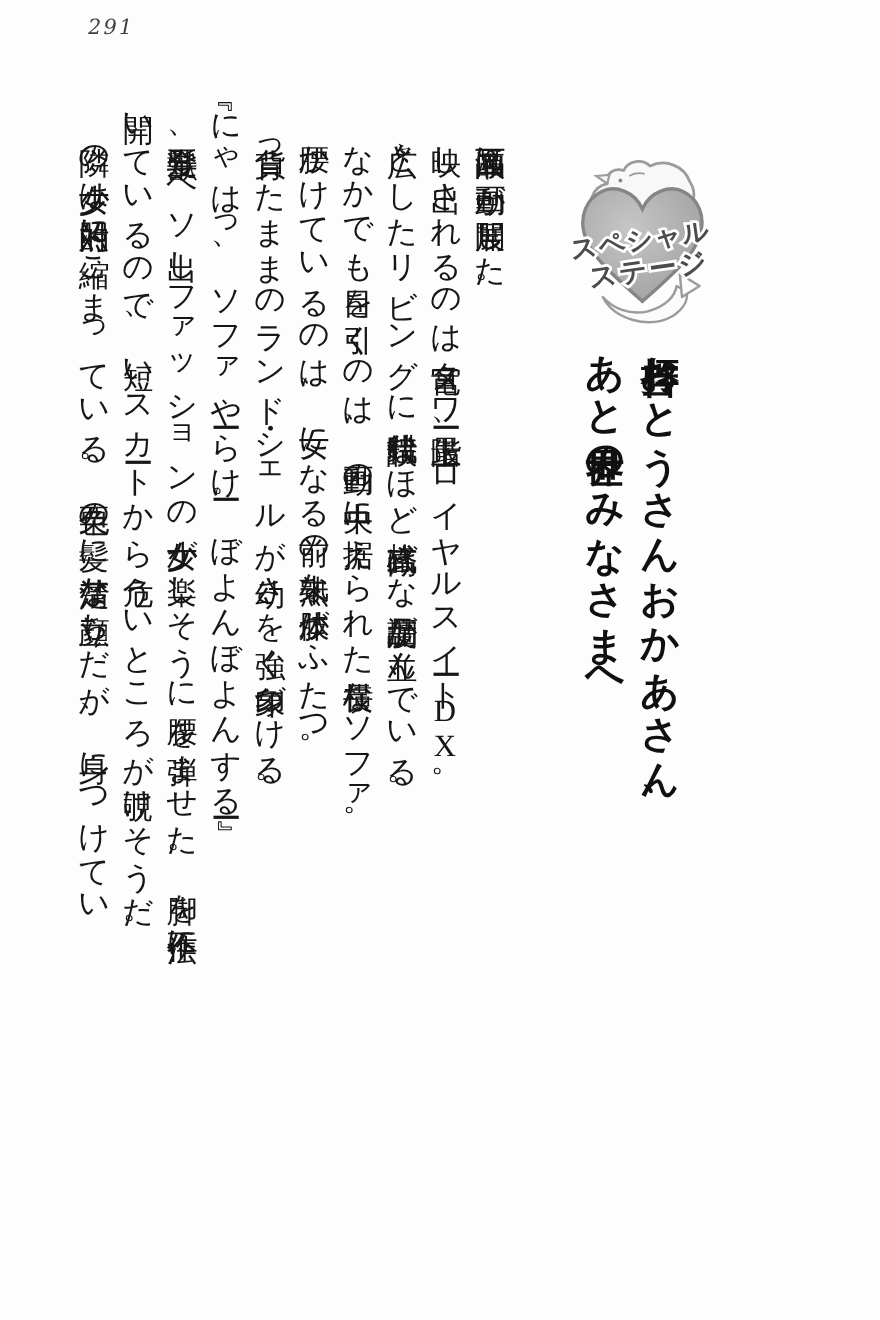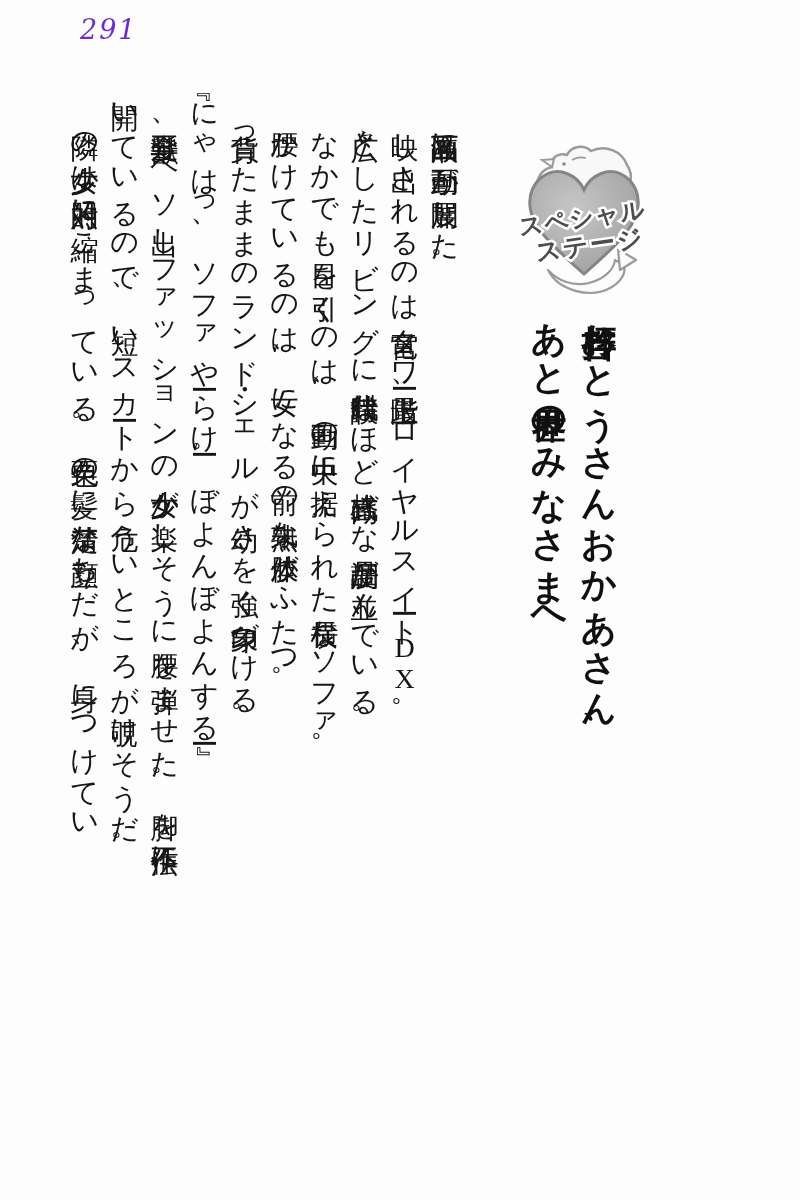--- a/index.html
+++ b/index.html
@@ -10,22 +10,22 @@
     margin: 0 auto;
     background: #fdfdfd;
     overflow: hidden;
   }
   .page-number {
     position: absolute;
     top: 14px;
     left: 80px;
     font-family: "DejaVu Serif", "Liberation Serif", serif;
     font-style: italic;
-    font-size: 27px;
-    color: #6d28d9;
+    font-size: 19px;
+    color: #404040;
     letter-spacing: 2px;
   }
   .emblem {
     position: absolute;
     left: 508px;
     top: 140px;
     width: 152px;
     height: 162px;
   }
   .title-block {

